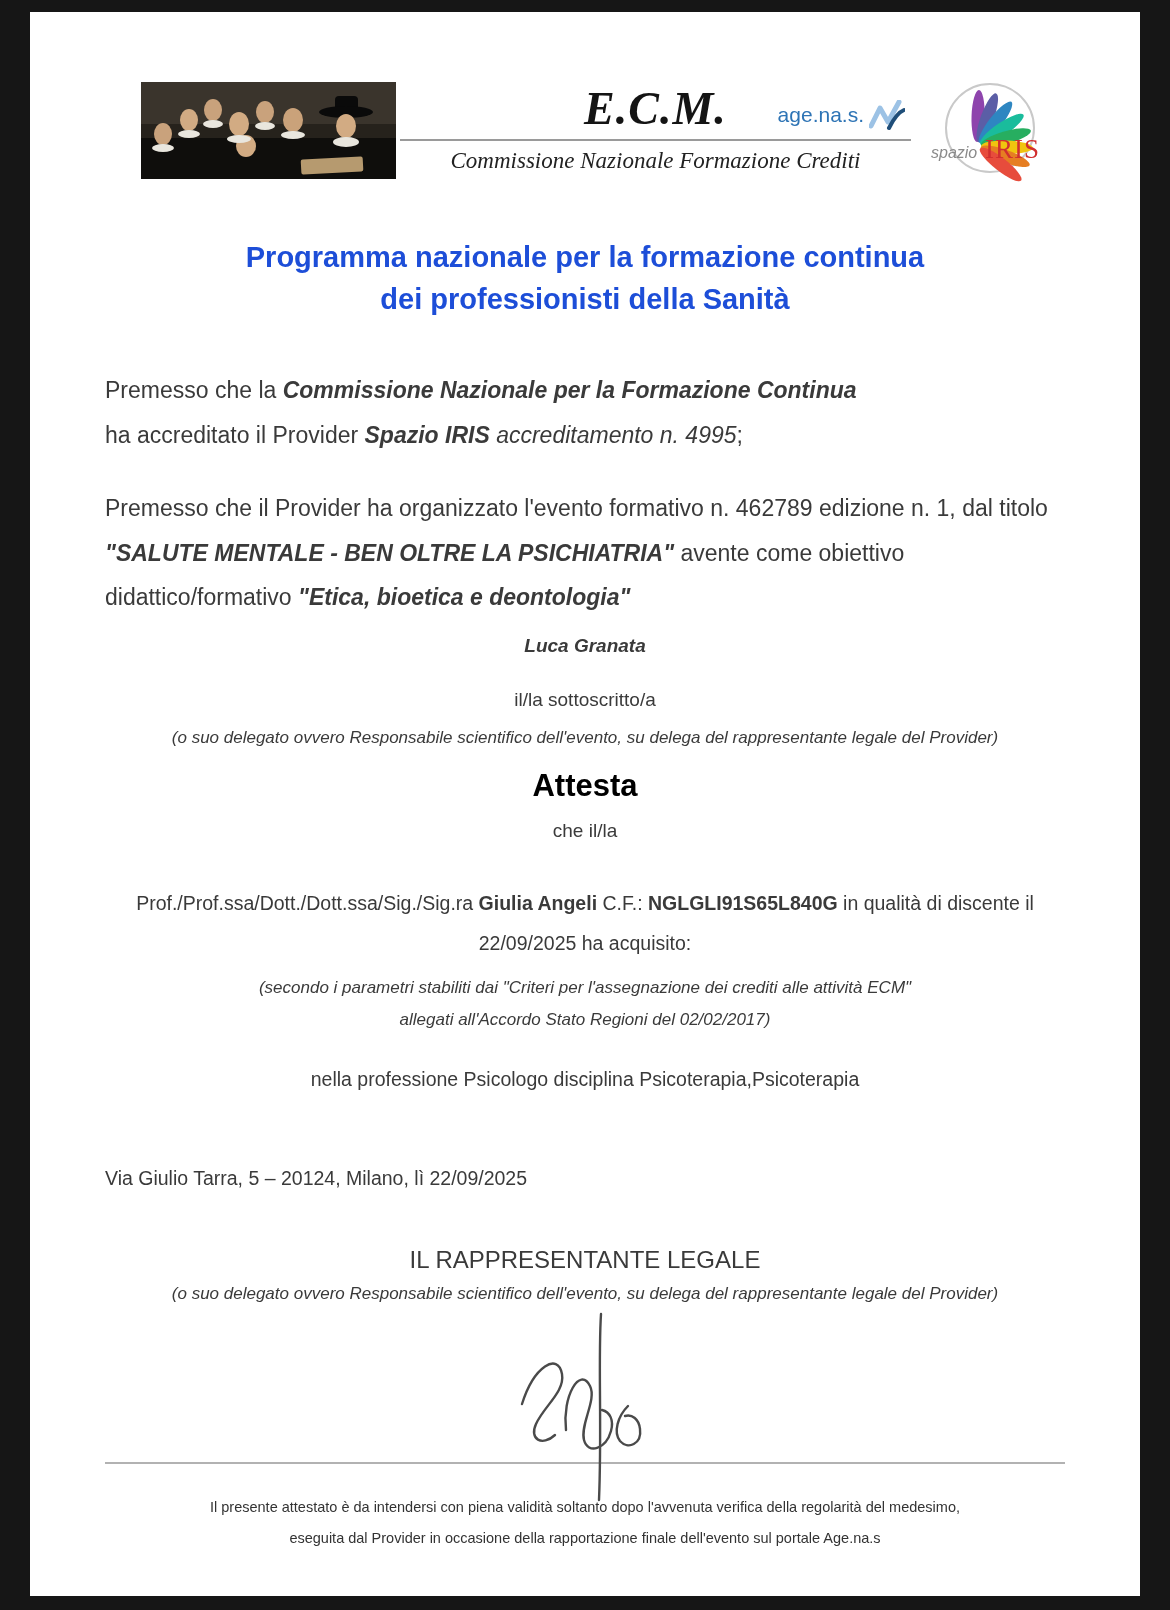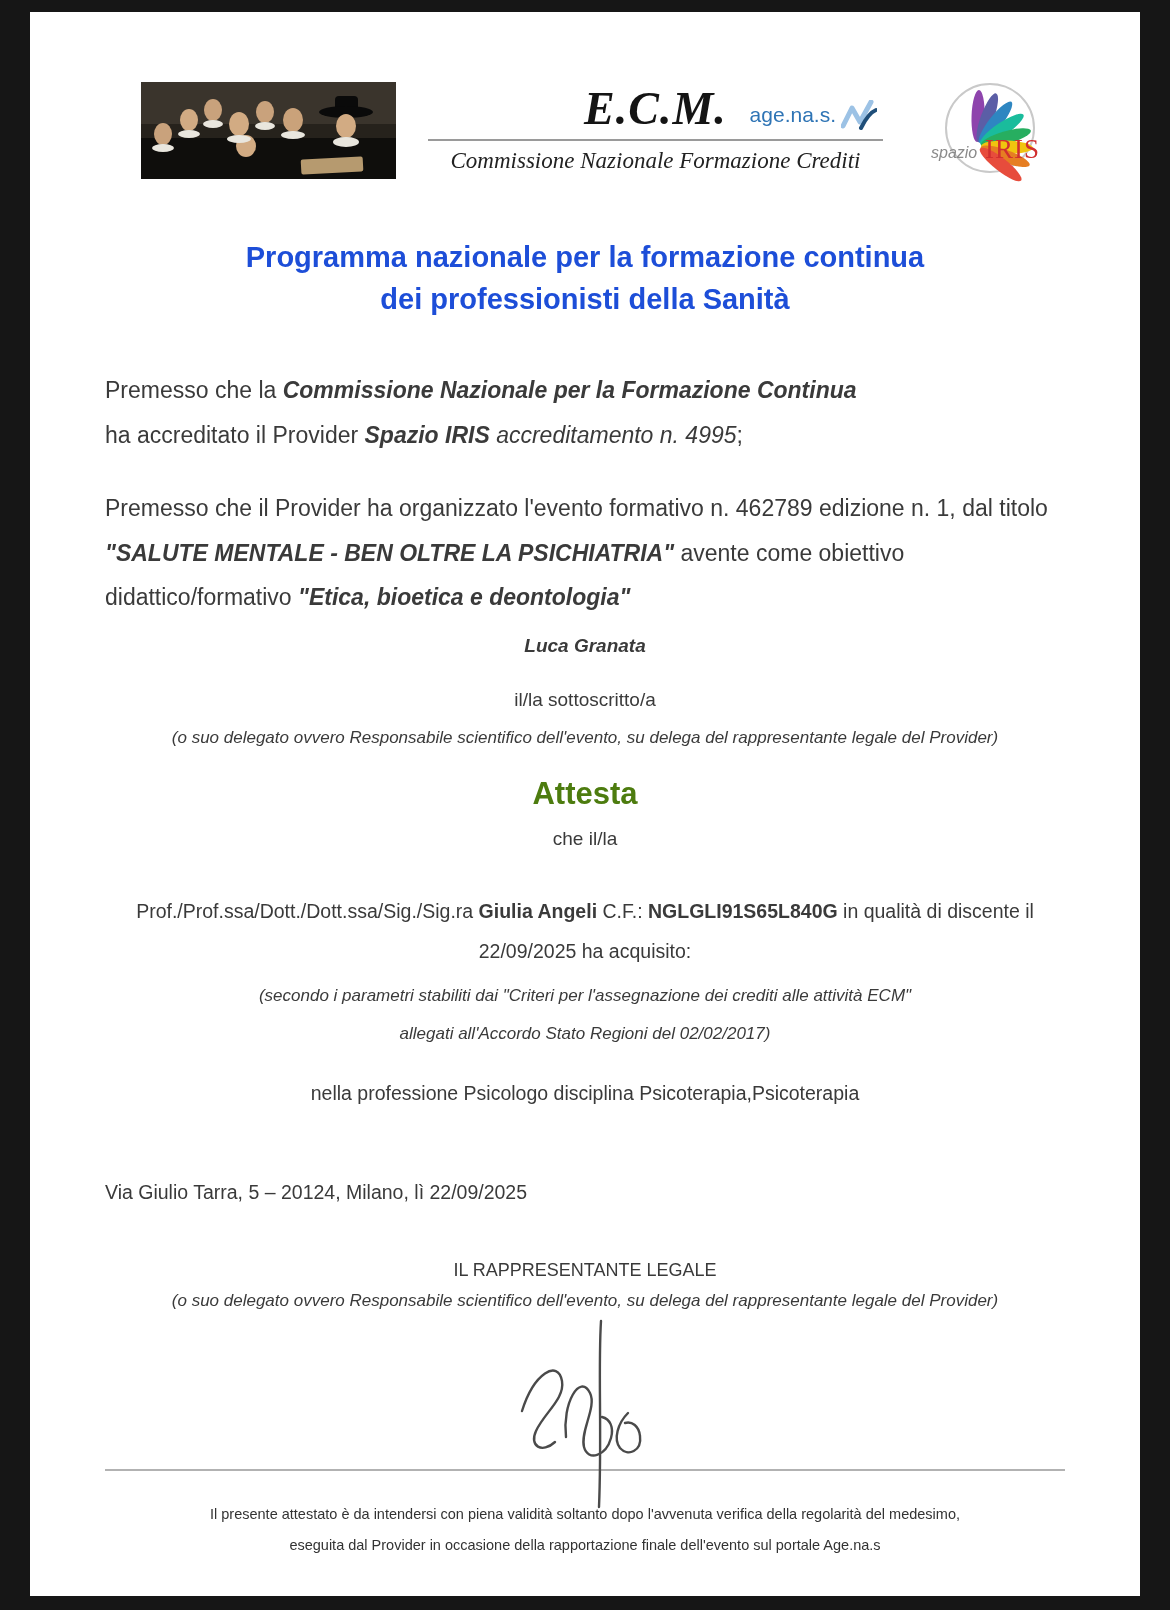--- a/index.html
+++ b/index.html
@@ -7,21 +7,21 @@
   body {
     width:1170px; height:1610px; position:relative;
     font-family:"Liberation Sans", sans-serif; color:#3a3a3a;
   }
   .page {
     position:absolute; left:30px; top:12px; right:30px; bottom:14px;
     background:#ffffff; padding:70px 75px 0 75px; overflow:hidden;
   }
 
   
-  .header { display:flex; align-items:flex-start; gap:32px;padding-left:36px; }
+  .header { display:flex; align-items:flex-start; gap:4px;padding-left:36px; }
   .painting { width:255px; height:97px; flex:none; display:block; }
   .header-mid { flex:1; padding-top:2px; min-width:0; }
   .ecm-row { position:relative; text-align:center; border-bottom:2px solid #9a9a9a; padding-bottom:4px; }
   .ecm-title {
     font-family:"Liberation Serif", serif; font-style:italic; font-weight:bold;
     font-size:46px; color:#141414; letter-spacing:1px; line-height:1.1;
   }
   .agenas { position:absolute; right:6px; top:16px; display:flex; align-items:center; gap:5px; }
   .agenas-text { color:#2e74b5; font-size:21px; }
   .ecm-subtitle {
@@ -42,29 +42,29 @@
   .p2 { margin-top:28px; }
   .b  { font-weight:bold; }
   .i  { font-style:italic; }
   .bi { font-weight:bold; font-style:italic; }
   .center { text-align:center; }
 
   .sub-intro   { margin-top:32px; font-size:19px; }
   .sub-name    { margin-top:15px; font-size:19px; font-weight:bold; font-style:italic; }
   .sub-role    { margin-top:10px; font-size:17.5px; font-style:italic; }
   .note        { margin-top:17px; font-size:17px; font-style:italic; }
-  .attesta     { margin-top:28px; font-size:31px; font-weight:bold; color:#4d7c0f; }
+  .attesta     { margin-top:20px; font-size:31px; font-weight:bold; color:#000000; }
   .cheilla     { margin-top:16px; font-size:19px; }
   .recipient   { margin-top:42px; font-size:19.5px; line-height:2.05; }
   .credits-amount { margin-top:32px; font-size:19px; font-weight:bold; font-style:italic; }
   .credits-note1  { margin-top:14px; }
-  .credits-note2  { margin-top:18px; }
+  .credits-note2  { margin-top:12px; }
   .profession  { margin-top:38px; font-size:19.5px; }
   .place-date  { margin-top:76px; font-size:19.5px; }
-  .legal-head  { margin-top:56px; font-size:18px; }
+  .legal-head  { margin-top:56px; font-size:24px; }
   .legal-note  { margin-top:10px; }
 
   .sig-wrap { position:relative; height:158px; }
   .sig-svg  { position:absolute; left:50%; top:4px; transform:translateX(-50%); overflow:visible; }
   .rule { border-top:2px solid #b2b2b2; }
   .footer { margin-top:28px; font-size:14.5px; line-height:2.15; text-align:center; color:#333; }
 </style>
 </head>
 <body>
 

